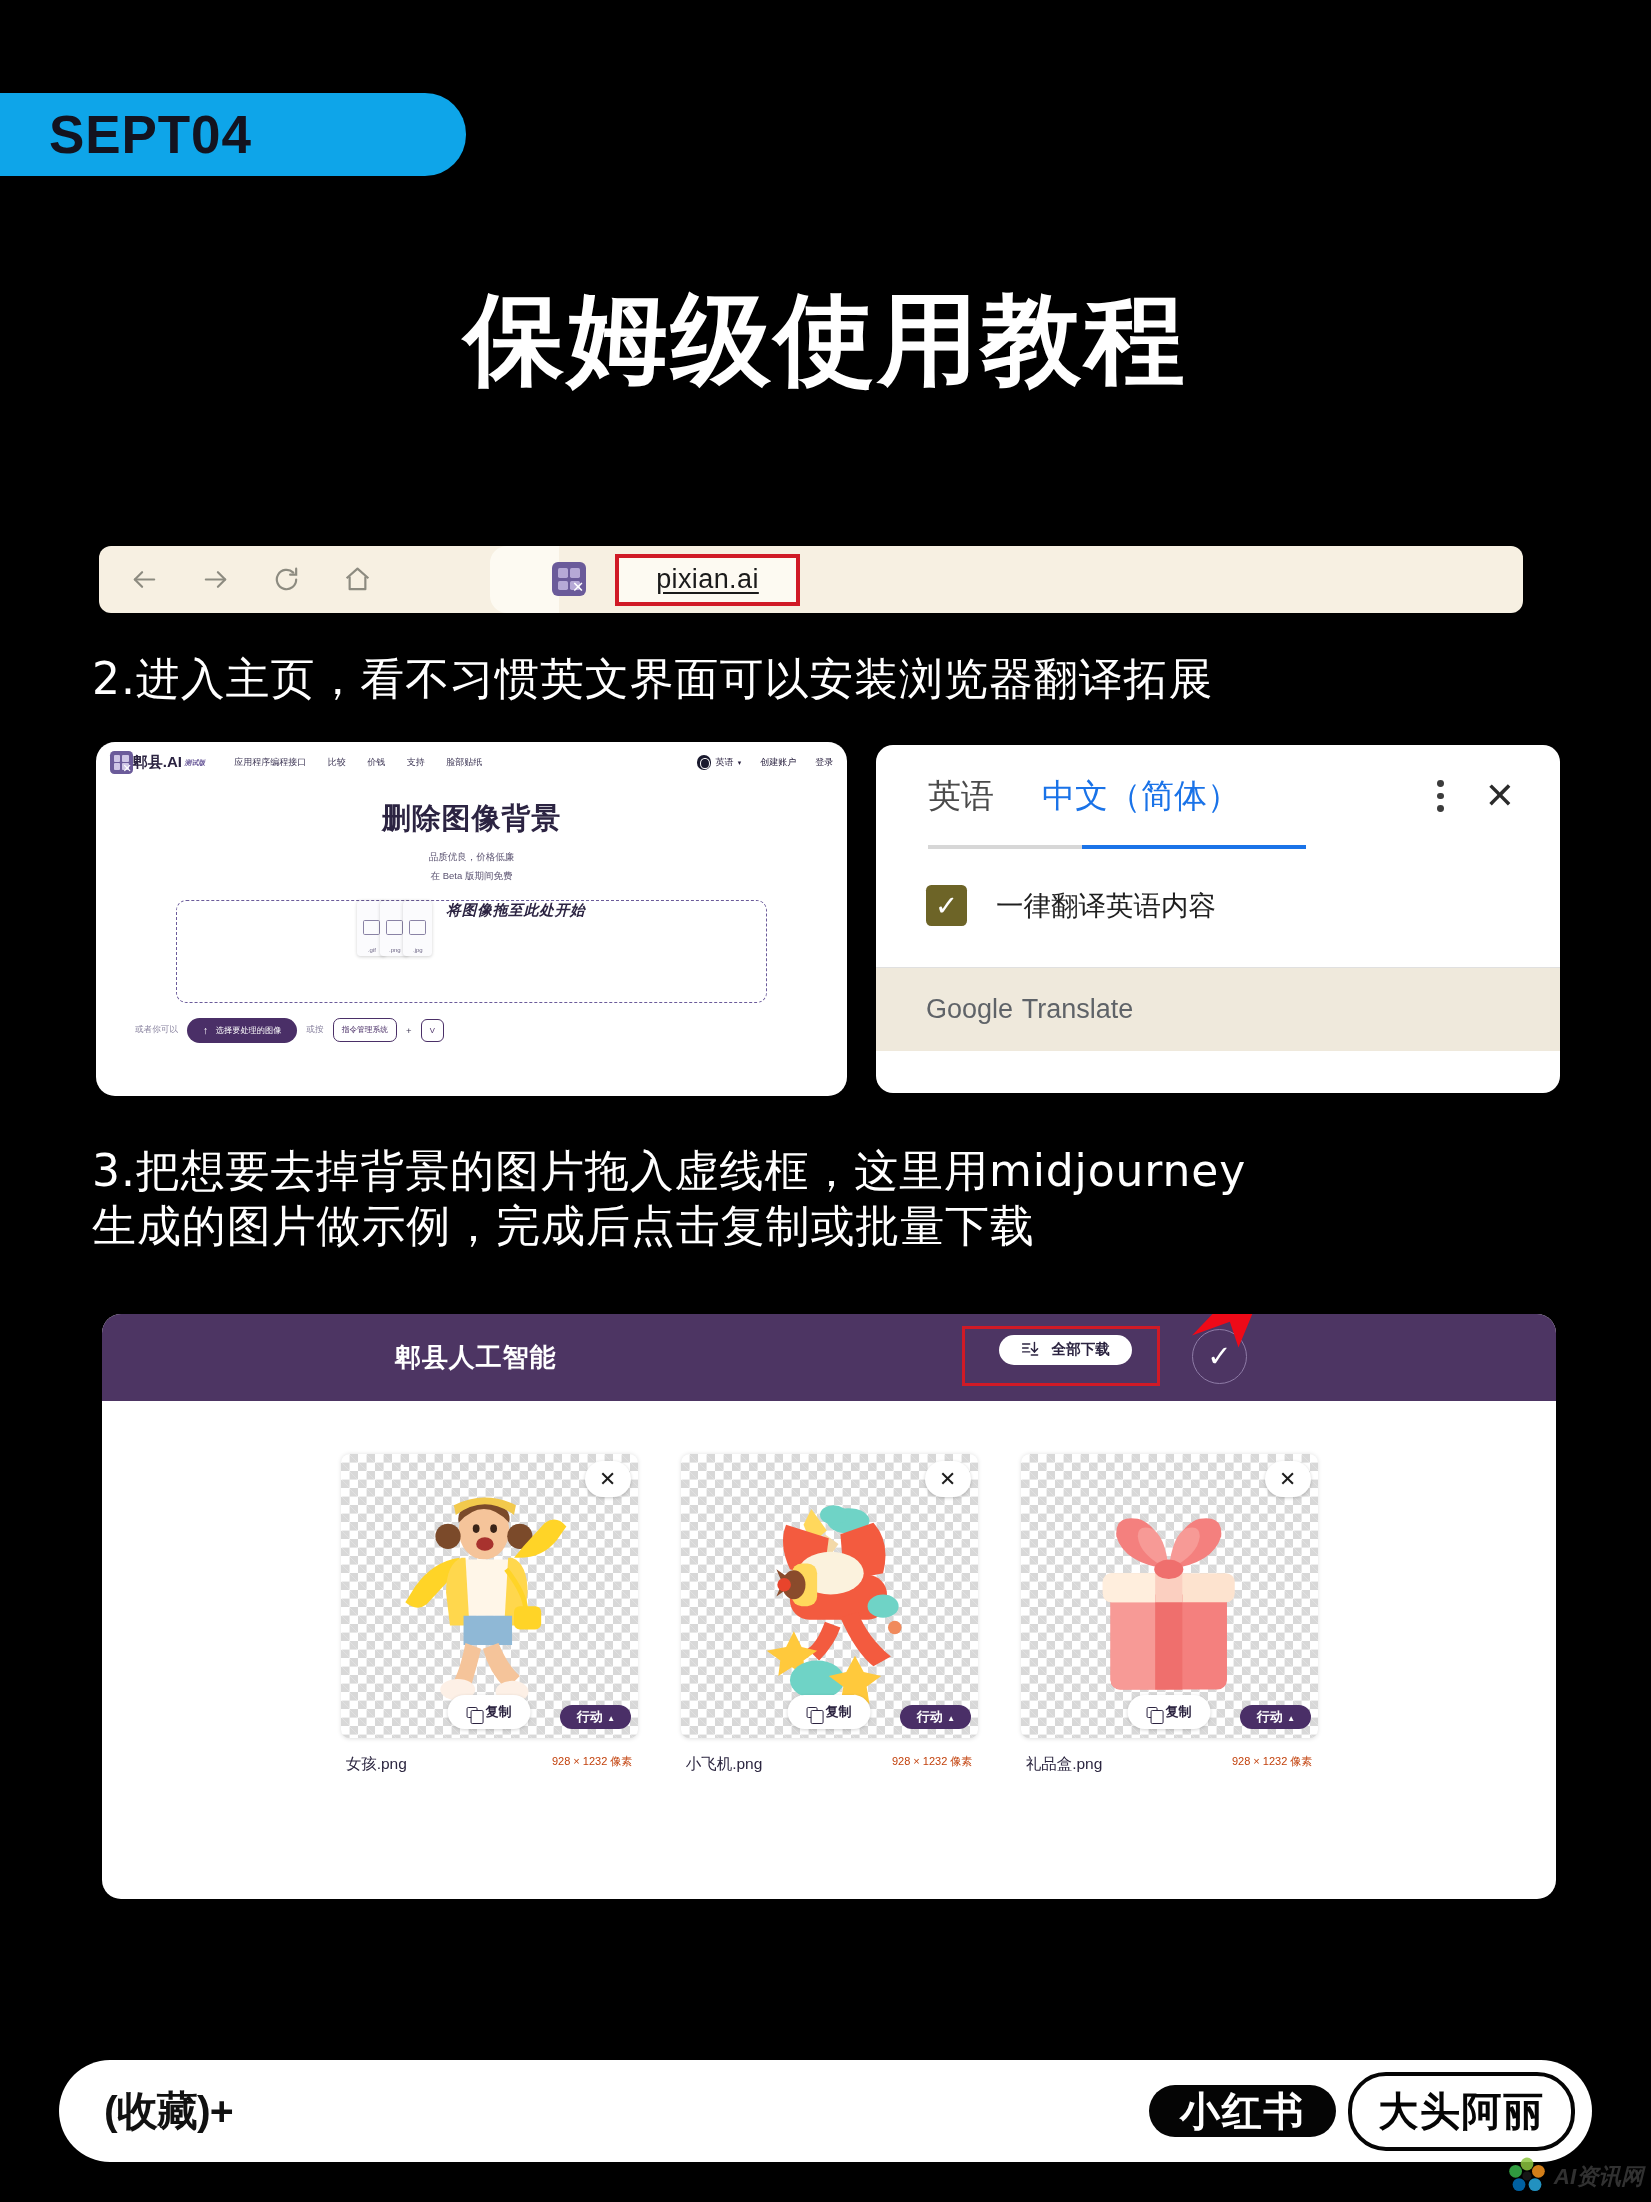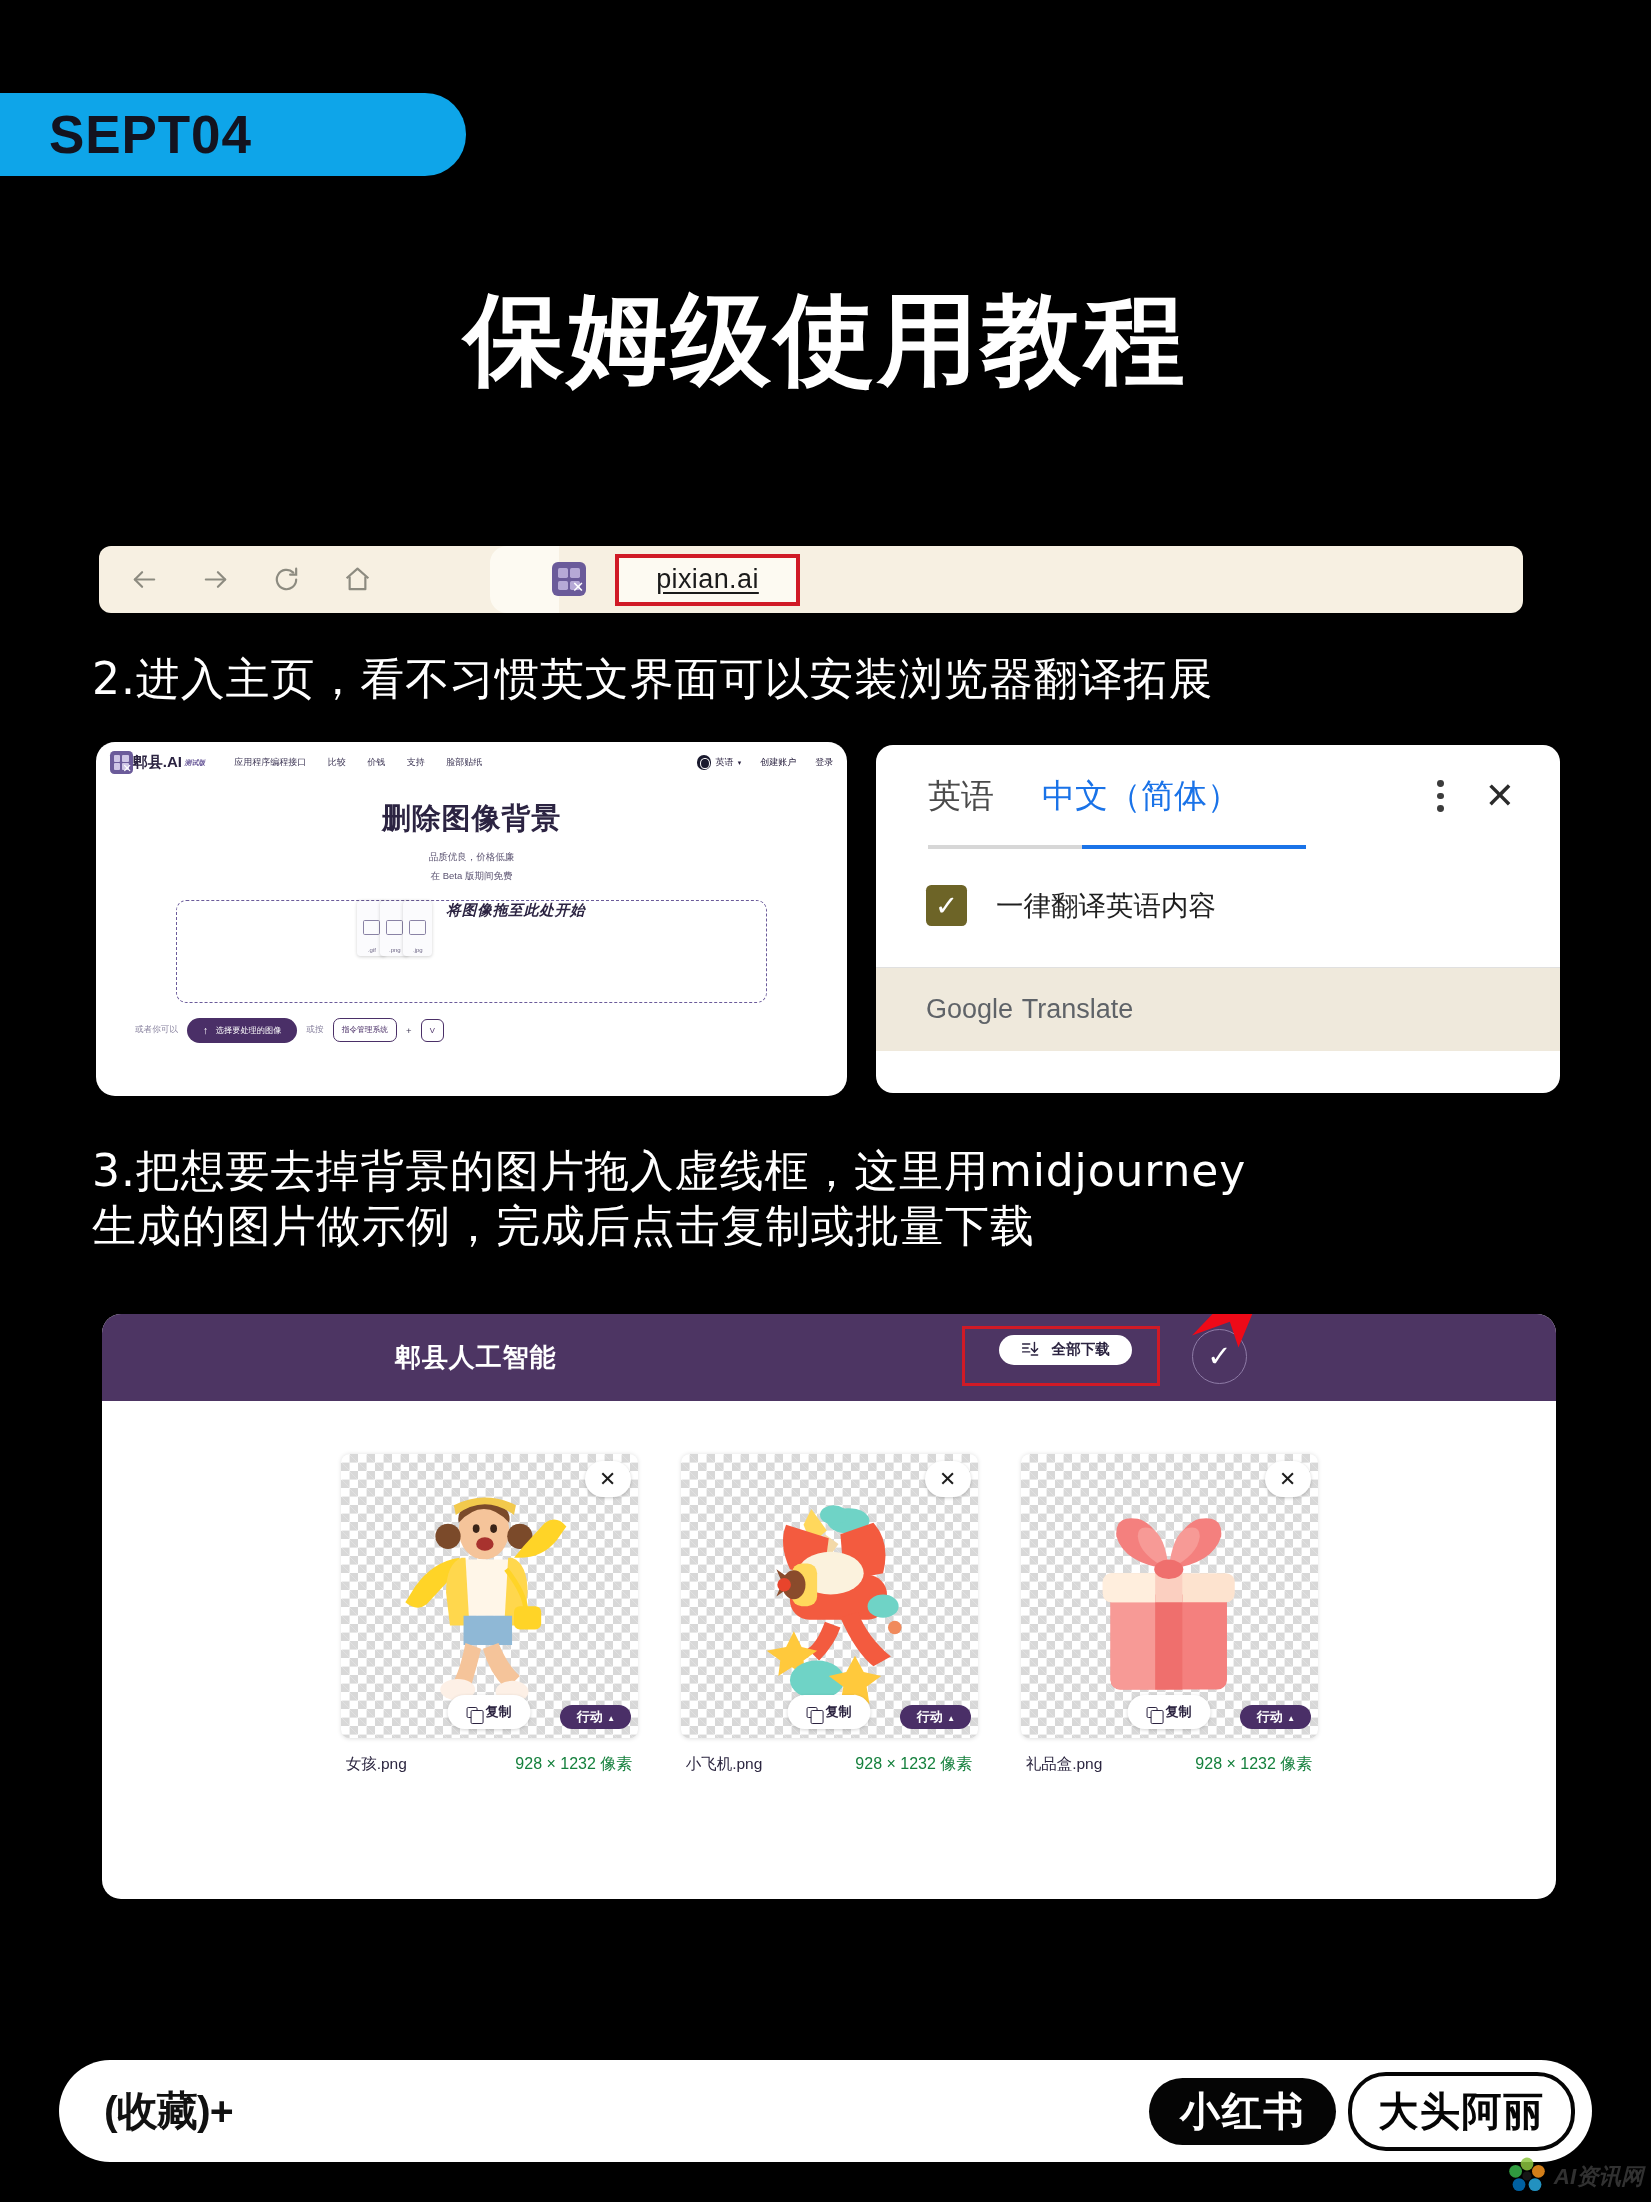--- a/index.html
+++ b/index.html
@@ -208,35 +208,35 @@
   }
   .copy-ico { width:11.2px; height:11.2px; border:1.4px solid #2b2340; border-radius:1.7px; position:relative; }
   .copy-ico::after{content:"";position:absolute;left:2.6px;top:2.6px;width:11.2px;height:11.2px;border:1.4px solid #2b2340;border-radius:1.7px;background:#fff;}
   .thumb-act {
     position:absolute; right:6.9px; bottom:8.6px;
     background:#4a2f67; color:#fff; border-radius:17px; height:24px; padding:0 17px;
     display:flex; align-items:center; gap:6px; font-size:13px; font-weight:700;
   }
   .thumb-meta { display:flex; justify-content:space-between; margin-top:15.5px; padding: 0 5.2px; gap: 44px; }
   .thumb-meta .fn { color:#2c2640; font-size:15.5px; }
-  .thumb-meta .dim { color:#15803d; font-size:16px; }
+  .thumb-meta .dim { color:#c2410c; font-size:11px; }
 
   
   .art { position:absolute; inset:0; display:flex; align-items:center; justify-content:center; }
   .art svg { width:82%; height:82%; }
 
   
   .bottom-bar {
     position:absolute; left:59px; top:2060px; width:1533px; height:102px;
     background:#ffffff; border-radius:51px; display:flex; align-items:center;
   }
   .bb-fav { color:#111; font-size:41px; font-weight:700; margin-left:45px; letter-spacing:-0.9px; }
   .pill-black {
     margin-left:auto; background:#050505; color:#ffffff; border-radius:34px;
-    height:67px; display:flex; align-items:center; padding:12px 31px;
+    height:52px; display:flex; align-items:center; padding:12px 31px;
     font-size:40px; font-weight:700; letter-spacing:1.7px;
   }
   .pill-white {
     margin-left:12px; margin-right:17px; background:#ffffff; color:#050505;
     border:4.3px solid #050505; border-radius:38px;
     height:79px; display:flex; align-items:center; padding:0 26px;
     font-size:40px; font-weight:700; letter-spacing:1.7px;
   }
   .watermark {
     position:absolute; right:8.6px; bottom:6.9px; display:flex; align-items:center; gap:6.9px; opacity:.85;

